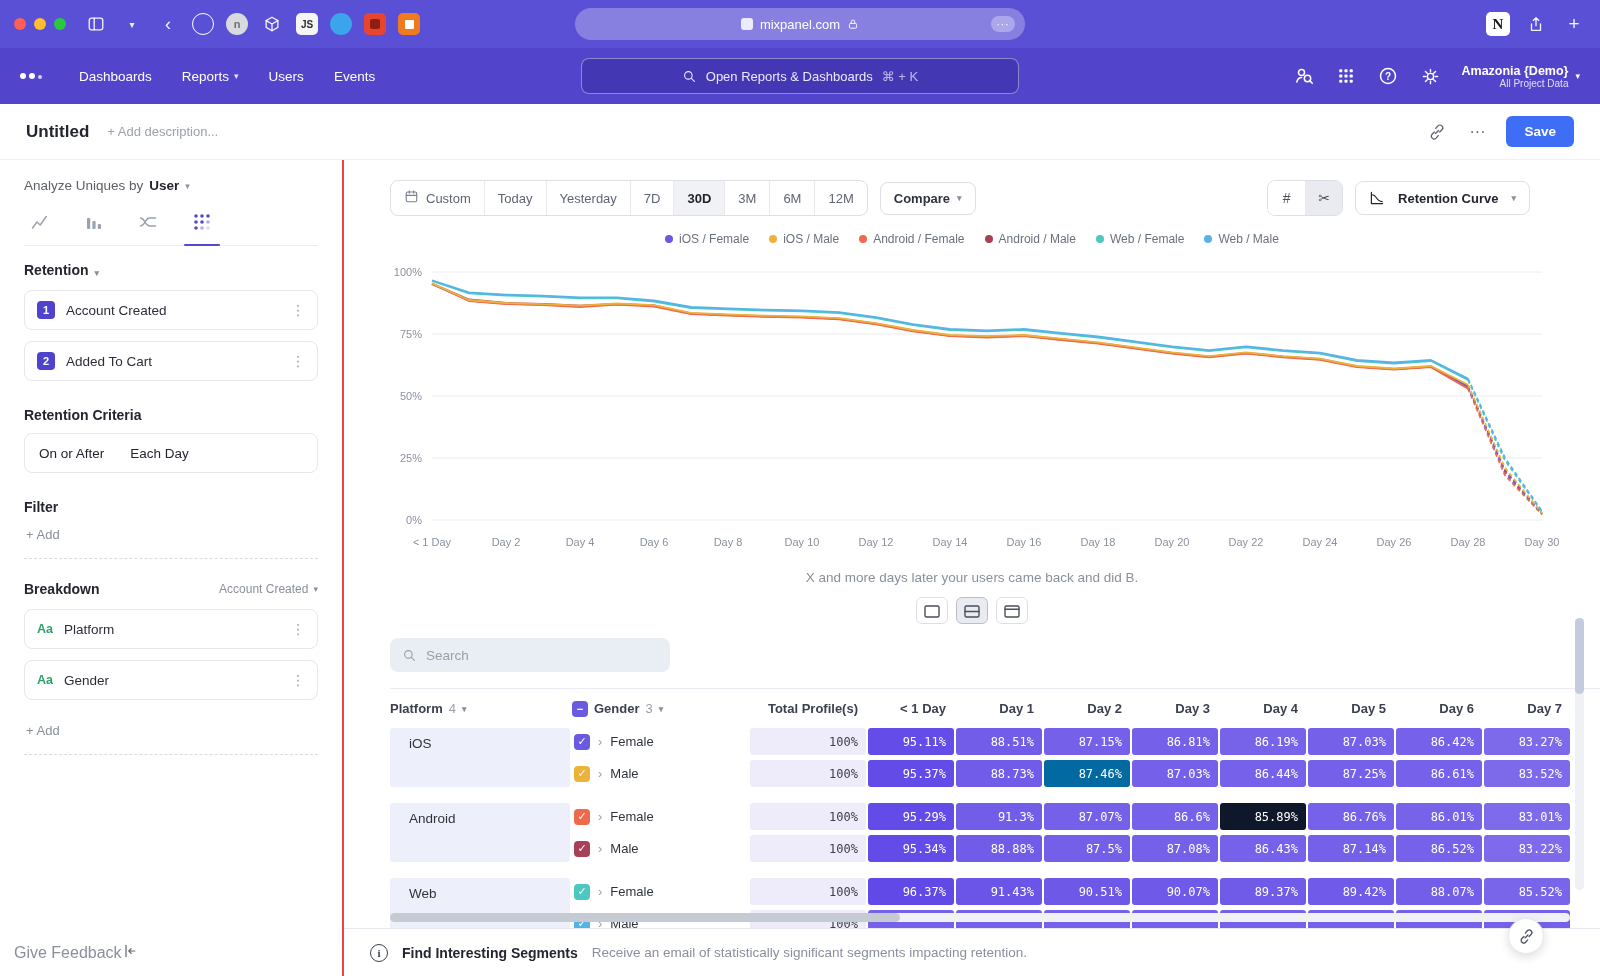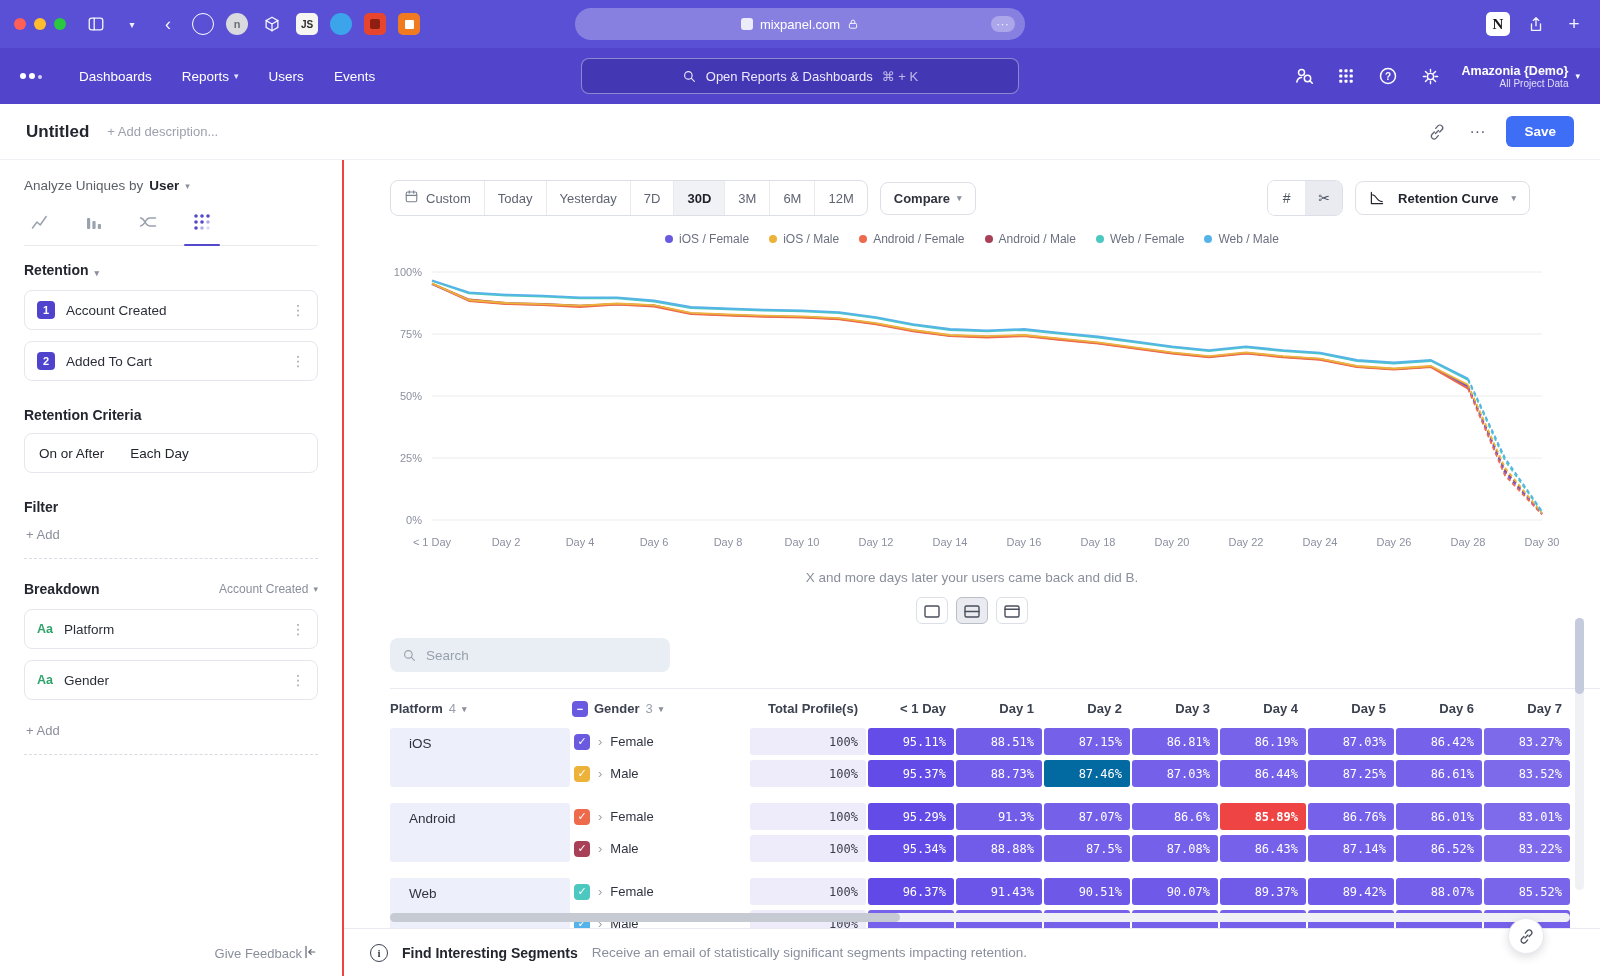--- a/index.html
+++ b/index.html
@@ -48,21 +48,21 @@
   .rh-title { font-size:17px; font-weight:700; color:#23262f; }
   .rh-desc { font-size:13px; color:#9ba1ad; }
   .rh-right { margin-left:auto; display:flex; align-items:center; gap:18px; }
   .rh-ico { width:22px; height:22px; display:flex; align-items:center; justify-content:center; color:#5f6472; font-size:16px; cursor:pointer; }
   .save-btn { background:#3e6df6; color:#fff; border:none; border-radius:6px; padding:8px 18px; font-size:13.5px; font-weight:600; cursor:pointer; font-family:inherit; }
 
   
   .content { display:flex; height:816px; }
   .sidebar { width:344px; border-right:2px solid #ef4444; display:flex; flex-direction:column; background:#fff; }
   .sidebar-scroll { flex:1; padding:18px 24px 0; overflow:hidden; }
-  .sidebar-footer { height:46px; display:flex; align-items:center; justify-content:flex-end; padding:0 24px; color:#8a8f9c; font-size:13px; }
+  .sidebar-footer { height:46px; display:flex; align-items:center; justify-content:flex-start; padding:0 14px; color:#8a8f9c; font-size:16px; }
   .main { flex:1; display:flex; flex-direction:column; position:relative; overflow:hidden; }
   .main-scroll { flex:1; overflow:hidden; position:relative; padding-top:20px; }
   .footer-bar { height:48px; border-top:1px solid #e9eaef; background:#fff; display:flex; align-items:center; padding:0 26px; gap:14px; }
 
   
   .analyze-row { display:flex; align-items:center; gap:6px; font-size:13.5px; color:#5b6068; }
   .analyze-row b { color:#23262f; font-weight:700; }
   .tri { font-size:9px; color:#8a8f9c; }
   .tab-row { display:flex; gap:30px; padding:18px 4px 12px; border-bottom:1px solid #ececf0; margin-bottom:16px; }
   .tab { position:relative; width:24px; height:22px; color:#9aa2ae; cursor:pointer; display:flex; align-items:center; justify-content:center; }
@@ -598,21 +598,21 @@
               <div class="gender-cell">
                 <span class="cb" style="background: rgb(238, 106, 77);">✓</span>
                 <span class="expander">›</span>
                 <span>Female</span>
               </div>
               <div class="total-cell">100%</div>
               <div class="val-cell" style="background: rgb(99, 75, 231);">95.29%</div>
               <div class="val-cell" style="background: rgb(114, 93, 233);">91.3%</div>
               <div class="val-cell" style="background: rgb(117, 97, 233);">87.07%</div>
               <div class="val-cell" style="background: rgb(118, 97, 234);">86.6%</div>
-              <div class="val-cell" style="background: #ef4444; font-weight: bold;">85.89%</div>
+              <div class="val-cell" style="background: #0f172a;">85.89%</div>
               <div class="val-cell" style="background: rgb(118, 97, 234);">86.76%</div>
               <div class="val-cell" style="background: rgb(119, 99, 234);">86.01%</div>
               <div class="val-cell" style="background: rgb(126, 107, 235);">83.01%</div>
               <div class="gender-cell">
                 <span class="cb" style="background: rgb(168, 65, 88);">✓</span>
                 <span class="expander">›</span>
                 <span>Male</span>
               </div>
               <div class="total-cell">100%</div>
               <div class="val-cell" style="background: rgb(98, 75, 230);">95.34%</div>

